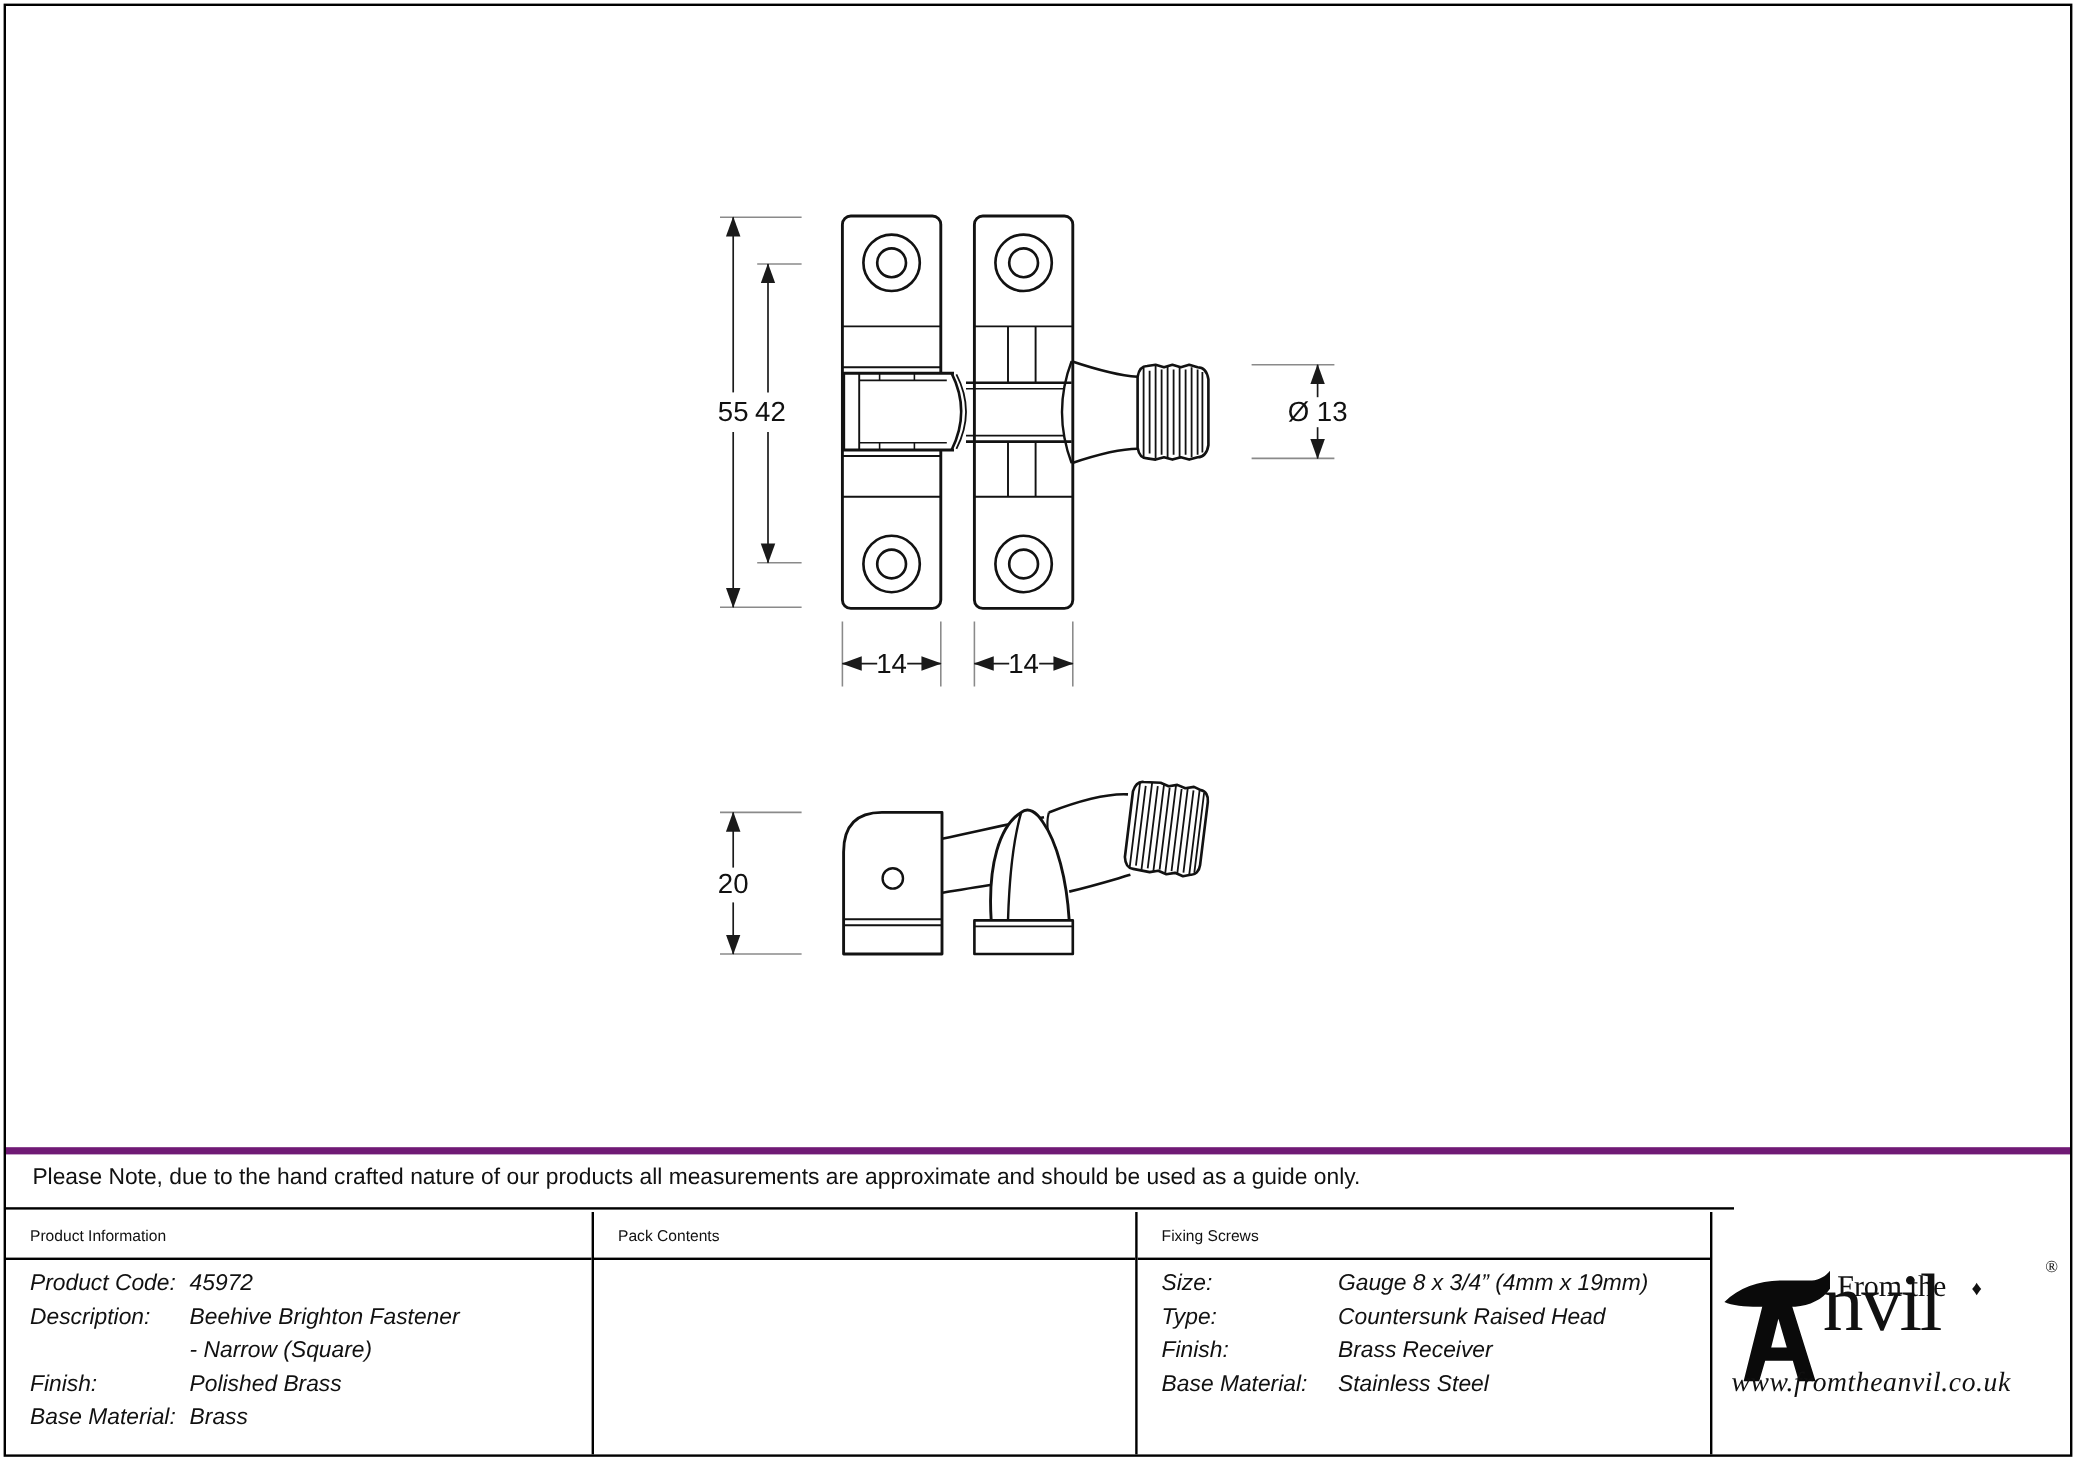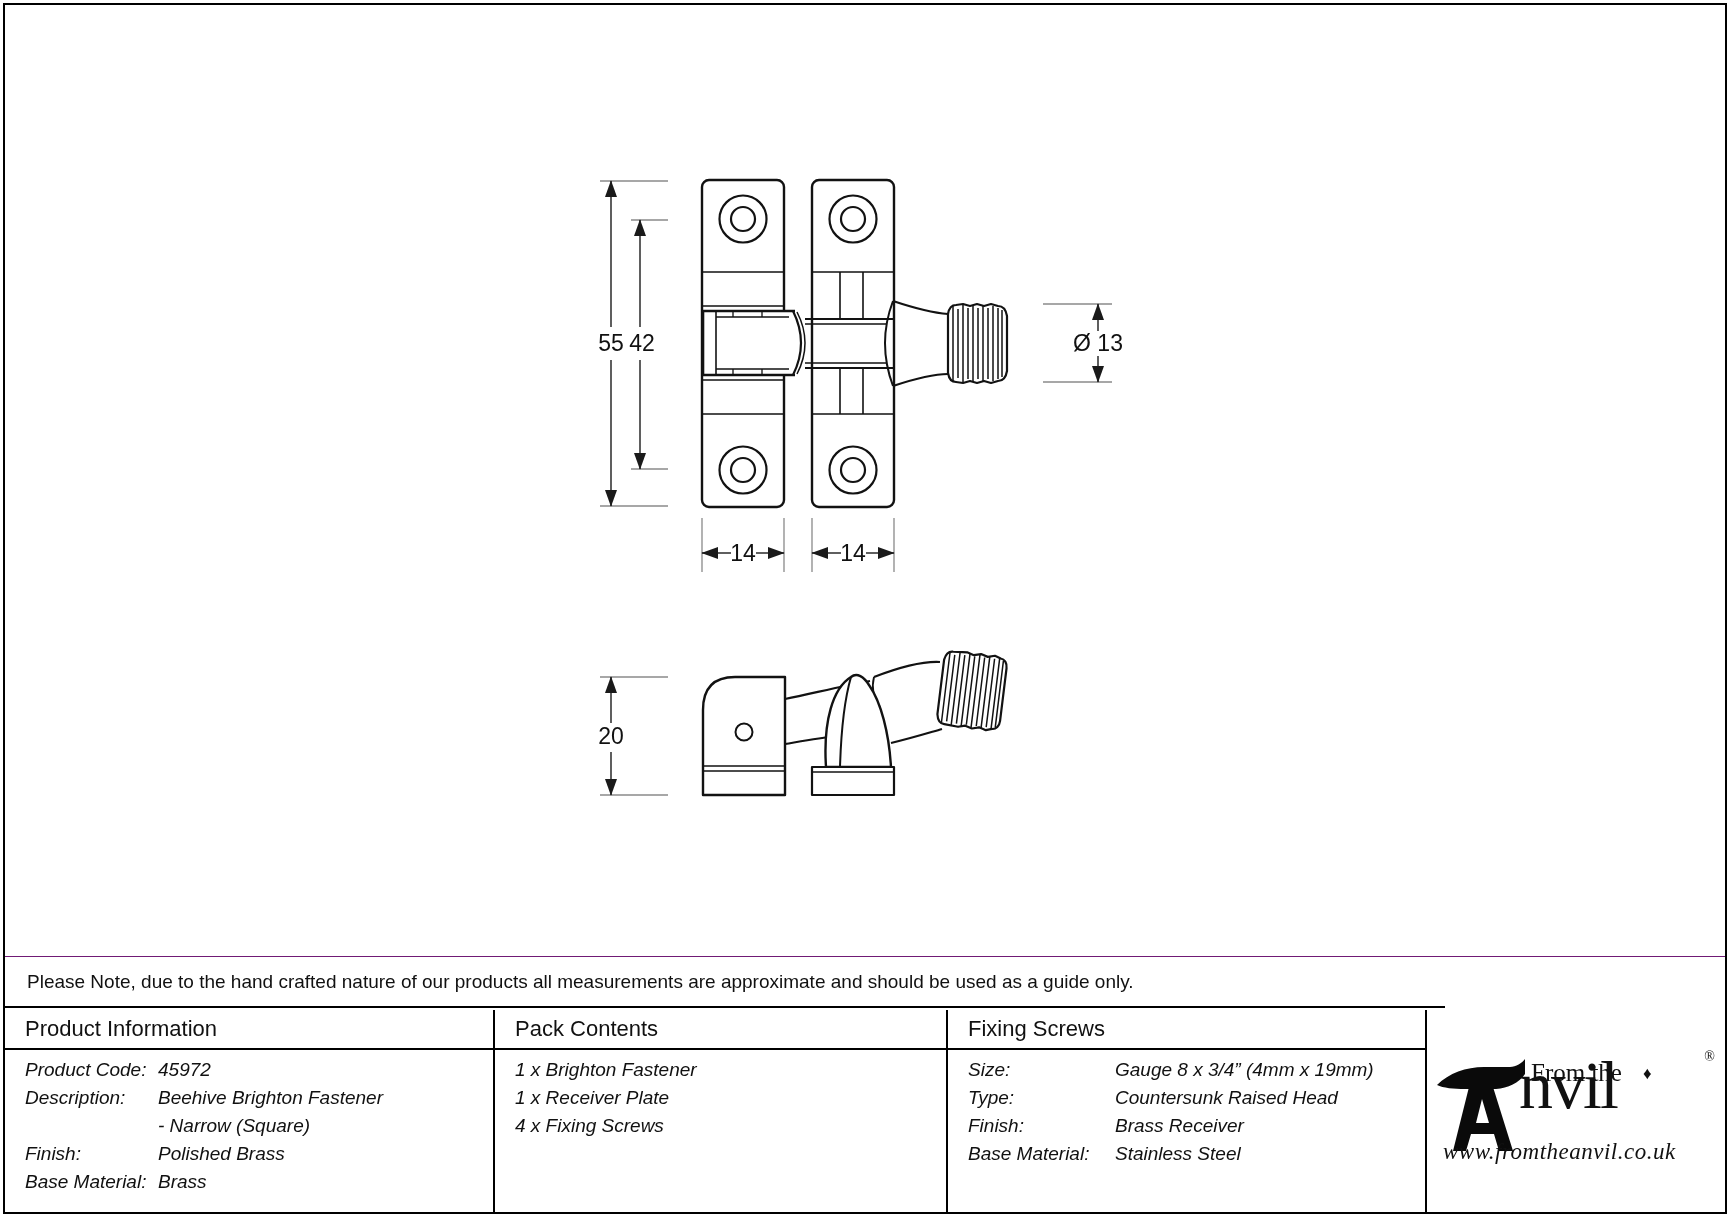--- a/index.html
+++ b/index.html
@@ -1,33 +1,33 @@
 <!DOCTYPE html>
 <html><head>
 <meta charset="utf-8">
 <style>
   html,body{margin:0;padding:0;background:#fff;}
   body{width:1730px;height:1217px;position:relative;overflow:hidden;
        font-family:"Liberation Sans", sans-serif;color:#111;}
   .sheet{position:absolute;left:3px;top:3px;width:1720px;height:1207px;
          border:2px solid #000;box-sizing:content-box;}
   .drawing-area{position:absolute;left:0;top:0;width:1720px;height:951px;
-                border-bottom:1px solid #701a75;background:#fff;}
+                border-bottom:6px solid #701a75;background:#fff;}
   .drawing-area svg{display:block;}
   .note-row{position:absolute;left:0;top:953px;width:1440px;height:50px;
             border-bottom:2px solid #000;display:flex;align-items:center;
             font-size:19px;padding-left:22px;box-sizing:border-box;}
   .table-row{position:absolute;left:0;top:1005px;width:1720px;bottom:0;display:flex;}
   .tcol{box-sizing:border-box;height:100%;}
   .tcol.c1{width:490px;border-right:2px solid #000;}
   .tcol.c2{width:453px;border-right:2px solid #000;}
   .tcol.c3{width:479px;border-right:2px solid #000;}
   .tcol.c4{flex:1;display:flex;align-items:center;justify-content:center;}
   .cell-header{height:40px;border-bottom:2px solid #000;display:flex;align-items:center;
-               padding-left:20px;font-size:22px;box-sizing:border-box;}
+               padding-left:20px;font-size:13px;box-sizing:border-box;}
   .cell-body{padding:6px 10px 0 20px;font-size:19px;line-height:28px;font-style:italic;}
   .kv{display:grid;}
   .c1 .kv{grid-template-columns:133px 1fr;}
   .c3 .kv{grid-template-columns:147px 1fr;}
   .pc-list div{line-height:28px;}
   
   .logo{position:relative;width:282px;height:112px;}
   .logo-a{position:absolute;left:0;top:4px;}
   .logo-nvil{position:absolute;left:84px;top:-4px;
              font-family:"Liberation Serif", serif;font-size:68px;line-height:1;
@@ -194,25 +194,20 @@
         <span>- Narrow (Square)</span>
         <span>Finish:</span>
         <span>Polished Brass</span>
         <span>Base Material:</span>
         <span>Brass</span>
       </div>
     </div>
 
     <div class="tcol c2">
       <div class="cell-header">Pack Contents</div>
-      <div class="cell-body pc-list">
-        <div>1 x Brighton Fastener</div>
-        <div>1 x Receiver Plate</div>
-        <div>4 x Fixing Screws</div>
-      </div>
     </div>
 
     <div class="tcol c3">
       <div class="cell-header">Fixing Screws</div>
       <div class="cell-body kv">
         <span>Size:</span>
         <span>Gauge 8 x 3/4” (4mm x 19mm)</span>
         <span>Type:</span>
         <span>Countersunk Raised Head</span>
         <span>Finish:</span>

